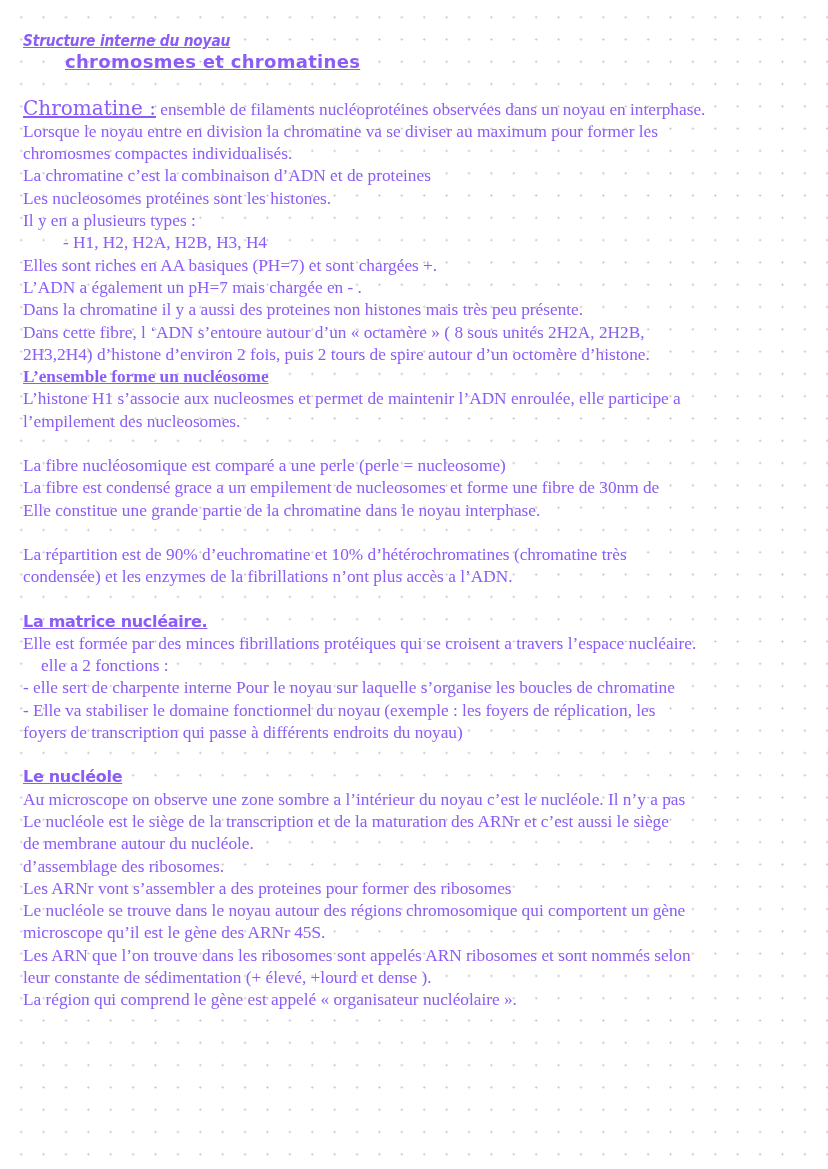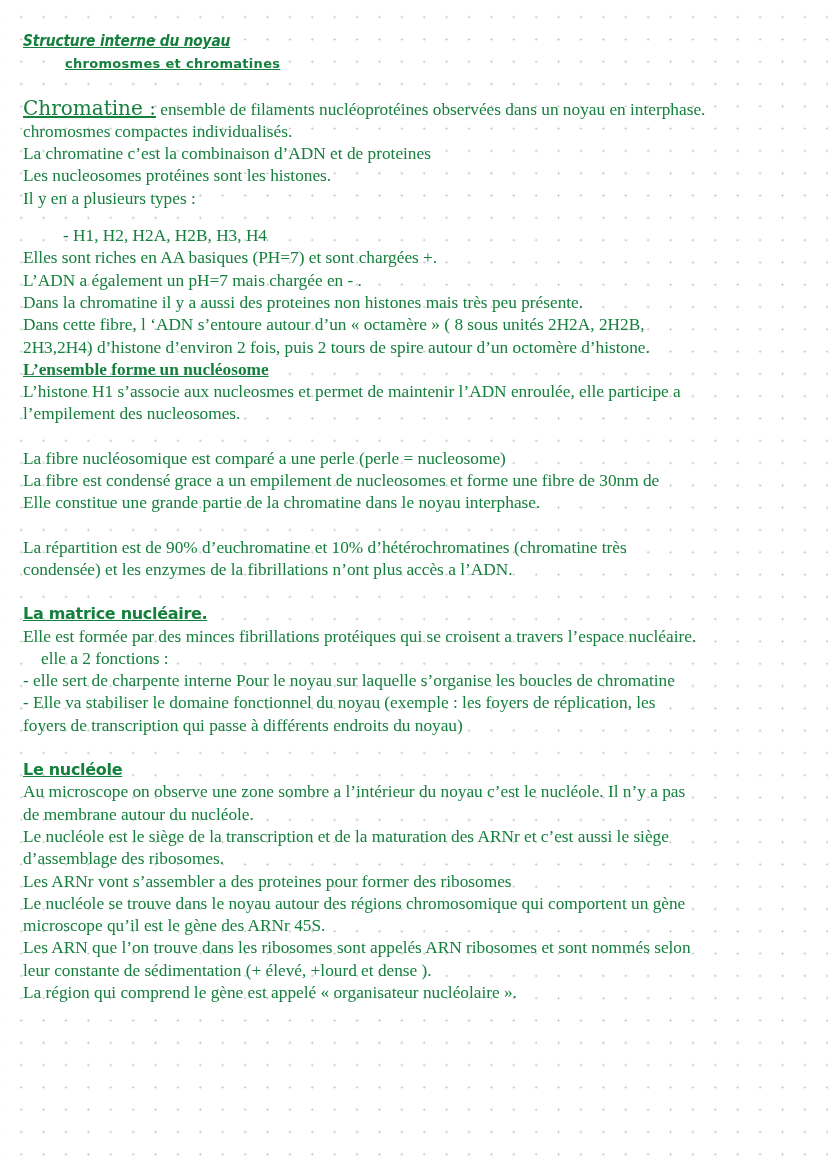--- a/index.html
+++ b/index.html
@@ -14,52 +14,52 @@
     position: relative;
   }
   .page {
     position: absolute;
     left: 23px;
     top: 30px;
     width: 790px;
     font-family: "Liberation Serif", serif;
     font-size: 17.3px;
     line-height: 22.3px;
-    color: #15803d;
+    color: #8b5cf6;
   }
   .title-1 {
     font-family: "DejaVu Sans", sans-serif;
     font-style: italic;
     font-weight: bold;
     font-size: 15px;
     line-height: 17px;
     text-decoration: underline;
     letter-spacing: -0.2px;
     display: inline-block;
     transform: scaleX(0.92);
     transform-origin: left;
   }
   .title-2 {
     font-family: "DejaVu Sans", sans-serif;
     font-weight: bold;
-    font-size: 13px;
+    font-size: 18px;
     line-height: 20px;
     text-decoration: underline;
     margin-left: 42px;
     display: inline-block;
     letter-spacing: 0.3px;
   }
   .gap { height: 22px; }
   .line { white-space: nowrap; }
   .term {
     font-family: "DejaVu Serif", serif;
     font-size: 20px;
     text-decoration: underline;
   }
-  .indent-list { padding-left: 40px; margin-top: 15px; }
+  .indent-list { padding-left: 40px; }
   .indent-small { padding-left: 18px; }
   .bold-u { font-weight: bold; text-decoration: underline; }
   .section-title {
     font-family: "DejaVu Sans", sans-serif;
     font-weight: bold;
     font-size: 16px;
     line-height: 22px;
     text-decoration: underline;
     letter-spacing: -0.3px;
   }
@@ -73,20 +73,21 @@
     <div><span class="title-1">Structure interne du noyau</span></div>
     <div><span class="title-2">chromosmes et chromatines</span></div>
   </div>
 
   <div class="gap"></div>
 
   <section>
     <div class="line">
       <span class="term">Chromatine :</span><span> ensemble de filaments nucléoprotéines observées dans un noyau en interphase.</span>
     </div>
+    <div class="line">Lorsque le noyau entre en division la chromatine va se diviser au maximum pour former les</div>
     <div class="line">chromosmes compactes individualisés.</div>
     <div class="line">La chromatine c’est la combinaison d’ADN et de proteines</div>
     <div class="line">Les nucleosomes protéines sont les histones.</div>
     <div class="line">Il y en a plusieurs types :</div>
     <div class="line indent-list">- H1, H2, H2A, H2B, H3, H4</div>
     <div class="line">Elles sont riches en AA basiques (PH=7) et sont chargées +.</div>
     <div class="line">L’ADN a également un pH=7 mais chargée en - .</div>
     <div class="line">Dans la chromatine il y a aussi des proteines non histones mais très peu présente.</div>
     <div class="line">Dans cette fibre, l ‘ADN s’entoure autour d’un « octamère » ( 8 sous unités 2H2A, 2H2B,</div>
     <div class="line">2H3,2H4) d’histone d’environ 2 fois, puis 2 tours de spire autour d’un octomère d’histone.</div>
@@ -111,22 +112,22 @@
     <div class="line">- elle sert de charpente interne Pour le noyau sur laquelle s’organise les boucles de chromatine</div>
     <div class="line">- Elle va stabiliser le domaine fonctionnel du noyau (exemple : les foyers de réplication, les</div>
     <div class="line">foyers de transcription qui passe à différents endroits du noyau)</div>
   </section>
 
   <div class="gap"></div>
 
   <section>
     <div><span class="section-title">Le nucléole</span></div>
     <div class="line">Au microscope on observe une zone sombre a l’intérieur du noyau c’est le nucléole. Il n’y a pas</div>
+    <div class="line">Le nucléole est le siège de la transcription et de la maturation des ARNr et c’est aussi le siège</div>
     <div class="line">de membrane autour du nucléole.</div>
-    <div class="line">Le nucléole est le siège de la transcription et de la maturation des ARNr et c’est aussi le siège</div>
     <div class="line">d’assemblage des ribosomes.</div>
     <div class="line">Les ARNr vont s’assembler a des proteines pour former des ribosomes</div>
     <div class="line">Le nucléole se trouve dans le noyau autour des régions chromosomique qui comportent un gène</div>
     <div class="line">microscope qu’il est le gène des ARNr 45S.</div>
     <div class="line">Les ARN que l’on trouve dans les ribosomes sont appelés ARN ribosomes et sont nommés selon</div>
     <div class="line">leur constante de sédimentation (+ élevé, +lourd et dense ).</div>
     <div class="line">La région qui comprend le gène est appelé « organisateur nucléolaire ».</div>
   </section>
 
 </div>

